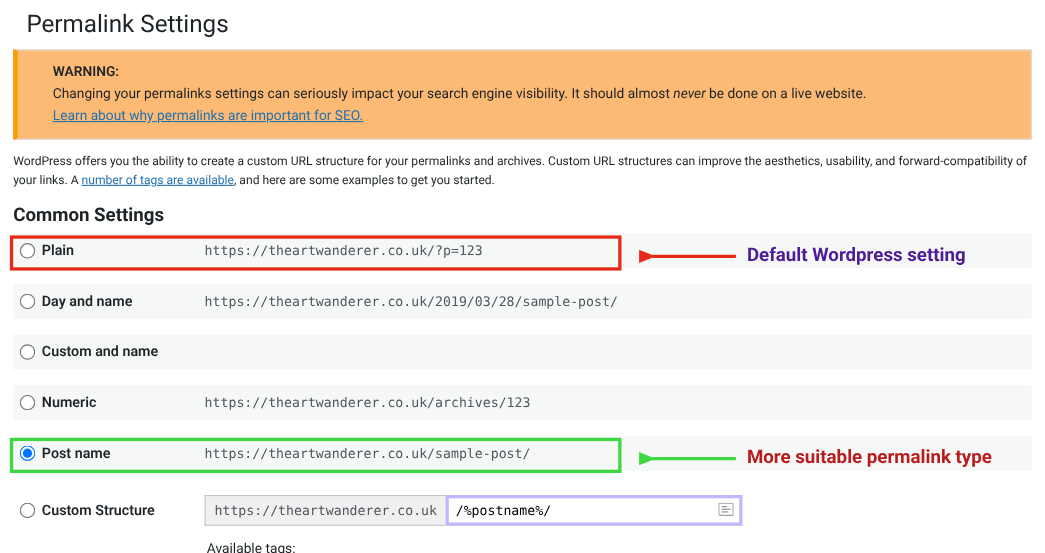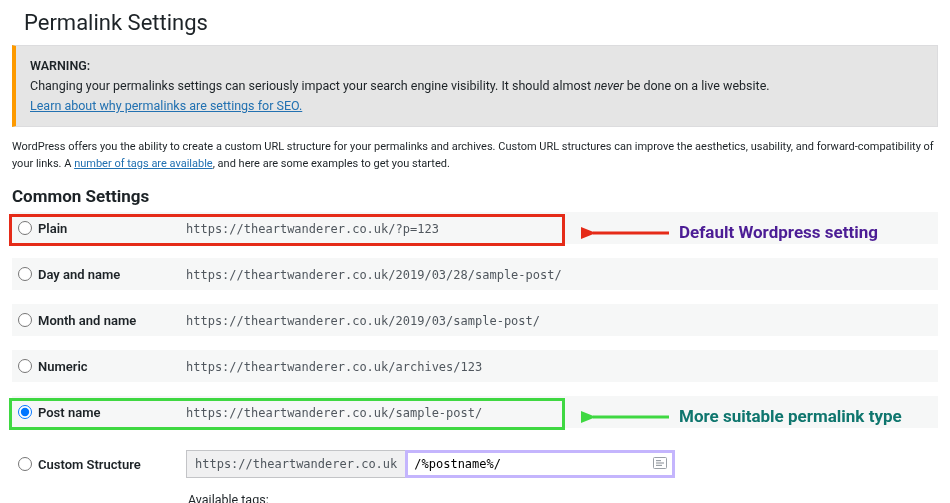--- a/index.html
+++ b/index.html
@@ -14,22 +14,22 @@
   }
   h1.page-title {
     font-size: 22px;
     font-weight: 400;
     margin-bottom: 10px;
     margin-left: 12px;
   }
   .warning-box {
     border: 1px solid #dcdcde;
     border-left: 4px solid #fd9a00;
-    background: #e5e5e5;
-    padding: 10px 14px;
+    background: #fdba74;
+    padding: 10px 32px;
     margin-bottom: 12px;
     font-size: 12.5px;
     line-height: 1.6;
   }
   .warning-box strong { font-weight: 600; font-size: 12.5px; }
   .warning-box em { font-style: italic; }
   .warning-box a { color: #2271b1; text-decoration: underline; }
   .intro {
     font-size: 11px;
     line-height: 1.5;
@@ -123,21 +123,21 @@
   .arrow { position: absolute; }
 </style>
 </head>
 <body>
 
 <h1 class="page-title">Permalink Settings</h1>
 
 <div class="warning-box">
   <strong>WARNING:</strong><br>
   <span>Changing your permalinks settings can seriously impact your search engine visibility. It should almost </span><em>never</em><span> be done on a live website.</span><br>
-  <a href="#">Learn about why permalinks are settings for SEO.</a>
+  <a href="#">Learn about why permalinks are important for SEO.</a>
 </div>
 
 <p class="intro">
   <span>WordPress offers you the ability to create a custom URL structure for your permalinks and archives. Custom URL structures can improve the aesthetics, usability, and forward-compatibility of your links. A </span><a href="#">number of tags are available</a><span>, and here are some examples to get you started.</span>
 </p>
 
 <h2 class="section-title">Common Settings</h2>
 
 <div class="settings-row striped" id="row-plain">
   <div class="radio-col">
@@ -154,22 +154,21 @@
     </div>
   <div class="label-col">Day and name</div>
   <div class="example-col"><code>https://theartwanderer.co.uk/2019/03/28/sample-post/</code></div>
 </div>
 <div style="height:14px"></div>
 
 <div class="settings-row striped">
   <div class="radio-col">
       <input type="radio" name="perm" style="">
     </div>
-  <div class="label-col">Month and name</div>
-  <div class="example-col"><code>https://theartwanderer.co.uk/2019/03/sample-post/</code></div>
+  <div class="label-col">Custom and name</div>
 </div>
 <div style="height:14px"></div>
 
 <div class="settings-row striped">
   <div class="radio-col">
       <input type="radio" name="perm" style="">
     </div>
   <div class="label-col">Numeric</div>
   <div class="example-col"><code>https://theartwanderer.co.uk/archives/123</code></div>
 </div>
@@ -221,13 +220,13 @@
 <div class="anno-text" id="anno-red" style="color: #4c1d95; left: 679px; top: 221.5px;">Default Wordpress setting</div>
 
 <svg class="arrow" id="arrow-green" width="90" height="20" style="left: 581px; top: 406.5px;">
   <defs>
       <marker id="ah-grn" markerWidth="10" markerHeight="8" refX="1" refY="4" orient="auto">
         <path d="M10,0 L0,4 L10,8 Z" fill="#3fd842"></path>
       </marker>
     </defs>
   <line x1="88" y1="10" x2="12" y2="10" stroke="#3fd842" stroke-width="3" marker-end="url(#ah-grn)"></line>
 </svg>
-<div class="anno-text" id="anno-green" style="color: #0f766e; left: 679px; top: 405.5px; text-align: right;">More suitable permalink type</div>
+<div class="anno-text" id="anno-green" style="color: #b91c1c; left: 679px; top: 405.5px; text-align: right;">More suitable permalink type</div>
 
 </body></html>

